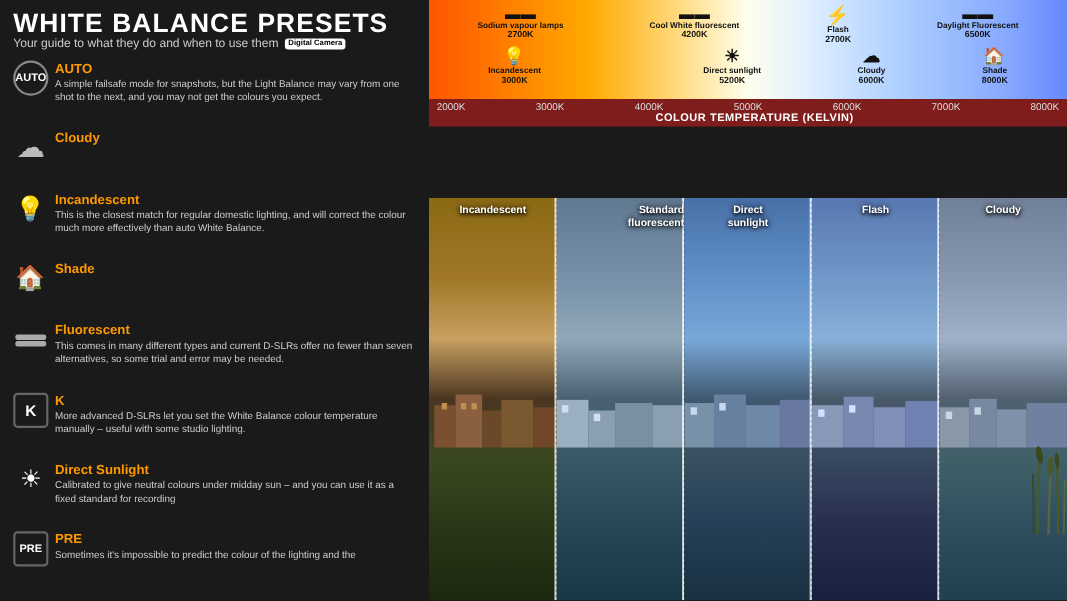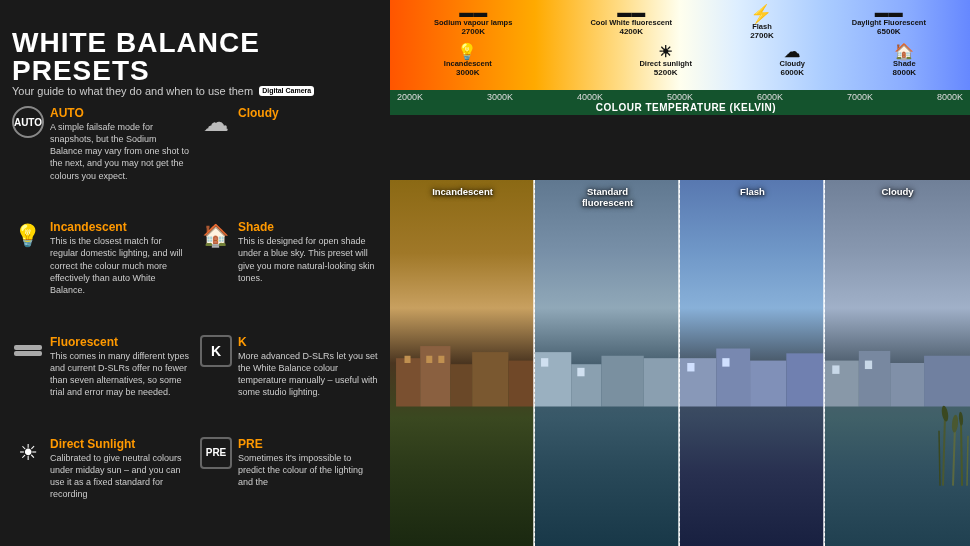--- a/index.html
+++ b/index.html
@@ -17,27 +17,26 @@
     .left-panel {
       width: 390px;
       min-width: 390px;
       background: #1a1a1a;
       padding: 10px 12px;
       display: flex;
       flex-direction: column;
     }
 
     .main-title {
-      font-size: 28px;
+      font-size: 24px;
       font-weight: 900;
       color: #fff;
       letter-spacing: 1px;
       text-transform: uppercase;
       line-height: 1;
-      margin-top: 19px;
     }
 
     .sub-title {
       font-size: 11px;
       color: #ccc;
       margin-bottom: 6px;
       display: flex;
       align-items: center;
       gap: 6px;
     }
@@ -47,21 +46,21 @@
       border-radius: 3px;
       padding: 1px 3px;
       font-size: 7px;
       color: #000;
       font-weight: bold;
       line-height: 1.2;
     }
 
     .presets-grid {
       display: grid;
-      grid-template-columns: 1fr 1fr;
+      grid-template-columns: 1fr;
       gap: 0 10px;
       flex: 1;
     }
 
     .preset-item {
       display: flex;
       align-items: flex-start;
       gap: 6px;
       padding: 3px 0;
     }
@@ -181,21 +180,21 @@
       text-align: left;
       line-height: 1.1;
     }
 
     .t-item .k {
       font-size: 8px;
       font-weight: bold;
     }
 
     .scale-row {
-      background: #14532d;
+      background: #7f1d1d;
       display: flex;
       padding: 2px 5px;
       flex-direction: column;
     }
 
     .scale-numbers {
       display: flex;
       justify-content: space-between;
       width: 100%;
       padding: 0 2px;
@@ -290,21 +289,21 @@
     <span>Your guide to what they do and when to use them</span>
     <span class="logo-badge">Digital Camera</span>
   </div>
 
   <div class="presets-grid">
 
     <div class="preset-item">
       <div class="preset-icon circle-icon" style="font-size:10px;font-weight:900;border-color:#888;">AUTO</div>
       <div class="preset-content">
         <h3>AUTO</h3>
-        <p>A simple failsafe mode for snapshots, but the Sodium Balance may vary from one shot to the next, and you may not get the colours you expect.</p>
+        <p>A simple failsafe mode for snapshots, but the Light Balance may vary from one shot to the next, and you may not get the colours you expect.</p>
       </div>
     </div>
 
     <div class="preset-item">
       <div class="preset-icon" style="font-size:26px;color:#bbb;">☁</div>
       <div class="preset-content">
         <h3>Cloudy</h3>
       </div>
     </div>
 
@@ -313,21 +312,20 @@
       <div class="preset-content">
         <h3>Incandescent</h3>
         <p>This is the closest match for regular domestic lighting, and will correct the colour much more effectively than auto White Balance.</p>
       </div>
     </div>
 
     <div class="preset-item">
       <div class="preset-icon" style="font-size:22px;">🏠</div>
       <div class="preset-content">
         <h3>Shade</h3>
-        <p>This is designed for open shade under a blue sky. This preset will give you more natural-looking skin tones.</p>
       </div>
     </div>
 
     <div class="preset-item">
       <div class="preset-icon" style="font-size:14px;color:#ccc;flex-direction:column;gap:1px;">
         <div style="width:28px;height:5px;background:#aaa;border-radius:2px;"></div>
         <div style="width:28px;height:5px;background:#aaa;border-radius:2px;"></div>
       </div>
       <div class="preset-content">
         <h3>Fluorescent</h3>
@@ -440,32 +438,44 @@
         <rect x="50" y="25" width="18" height="35" fill="#6a4828"></rect>
         <rect x="68" y="15" width="30" height="45" fill="#7a5830"></rect>
         <rect x="98" y="22" width="22" height="38" fill="#704828"></rect>
         <rect x="12" y="18" width="5" height="6" fill="#c09050"></rect>
         <rect x="30" y="18" width="5" height="6" fill="#c09050"></rect>
         <rect x="40" y="18" width="5" height="6" fill="#c09050"></rect>
       </svg>
     </div>
 
     <div class="photo-col col-fluorescent">
-      <div class="photo-col-label" style="white-space:pre-line;">Standard
+      <div class="photo-col-label" style="white-space:pre-line;text-align:right;">Standard
 fluorescent</div>
       <svg style="position:absolute;bottom:38%;left:0;width:100%;z-index:2;" viewBox="0 0 120 60" xmlns="http://www.w3.org/2000/svg">
         <rect x="0" y="15" width="30" height="45" fill="#9ab0c0"></rect>
         <rect x="30" y="25" width="25" height="35" fill="#8aa0b0"></rect>
         <rect x="55" y="18" width="35" height="42" fill="#7a90a0"></rect>
         <rect x="90" y="20" width="30" height="40" fill="#8a9fb0"></rect>
         <rect x="5" y="20" width="6" height="7" fill="#d0e0f0"></rect>
         <rect x="35" y="28" width="6" height="7" fill="#d0e0f0"></rect>
       </svg>
     </div>
 
+    <div class="photo-col col-direct">
+      <div class="photo-col-label" style="white-space:pre-line;">Direct
+sunlight</div>
+      <svg style="position:absolute;bottom:38%;left:0;width:100%;z-index:2;" viewBox="0 0 120 60" xmlns="http://www.w3.org/2000/svg">
+        <rect x="0" y="18" width="28" height="42" fill="#7890a8"></rect>
+        <rect x="28" y="10" width="30" height="50" fill="#6880a0"></rect>
+        <rect x="58" y="20" width="32" height="40" fill="#7088a8"></rect>
+        <rect x="90" y="15" width="30" height="45" fill="#6878a0"></rect>
+        <rect x="6" y="22" width="6" height="7" fill="#c8d8f0"></rect>
+        <rect x="33" y="18" width="6" height="7" fill="#c8d8f0"></rect>
+      </svg>
+    </div>
 
     <div class="photo-col col-flash">
       <div class="photo-col-label">Flash</div>
       <svg style="position:absolute;bottom:38%;left:0;width:100%;z-index:2;" viewBox="0 0 120 60" xmlns="http://www.w3.org/2000/svg">
         <rect x="0" y="20" width="30" height="40" fill="#8898b8"></rect>
         <rect x="30" y="12" width="28" height="48" fill="#7888b0"></rect>
         <rect x="58" y="22" width="30" height="38" fill="#8090b8"></rect>
         <rect x="88" y="16" width="32" height="44" fill="#7080b0"></rect>
         <rect x="6" y="24" width="6" height="7" fill="#d0e0ff"></rect>
         <rect x="35" y="20" width="6" height="7" fill="#d0e0ff"></rect>

